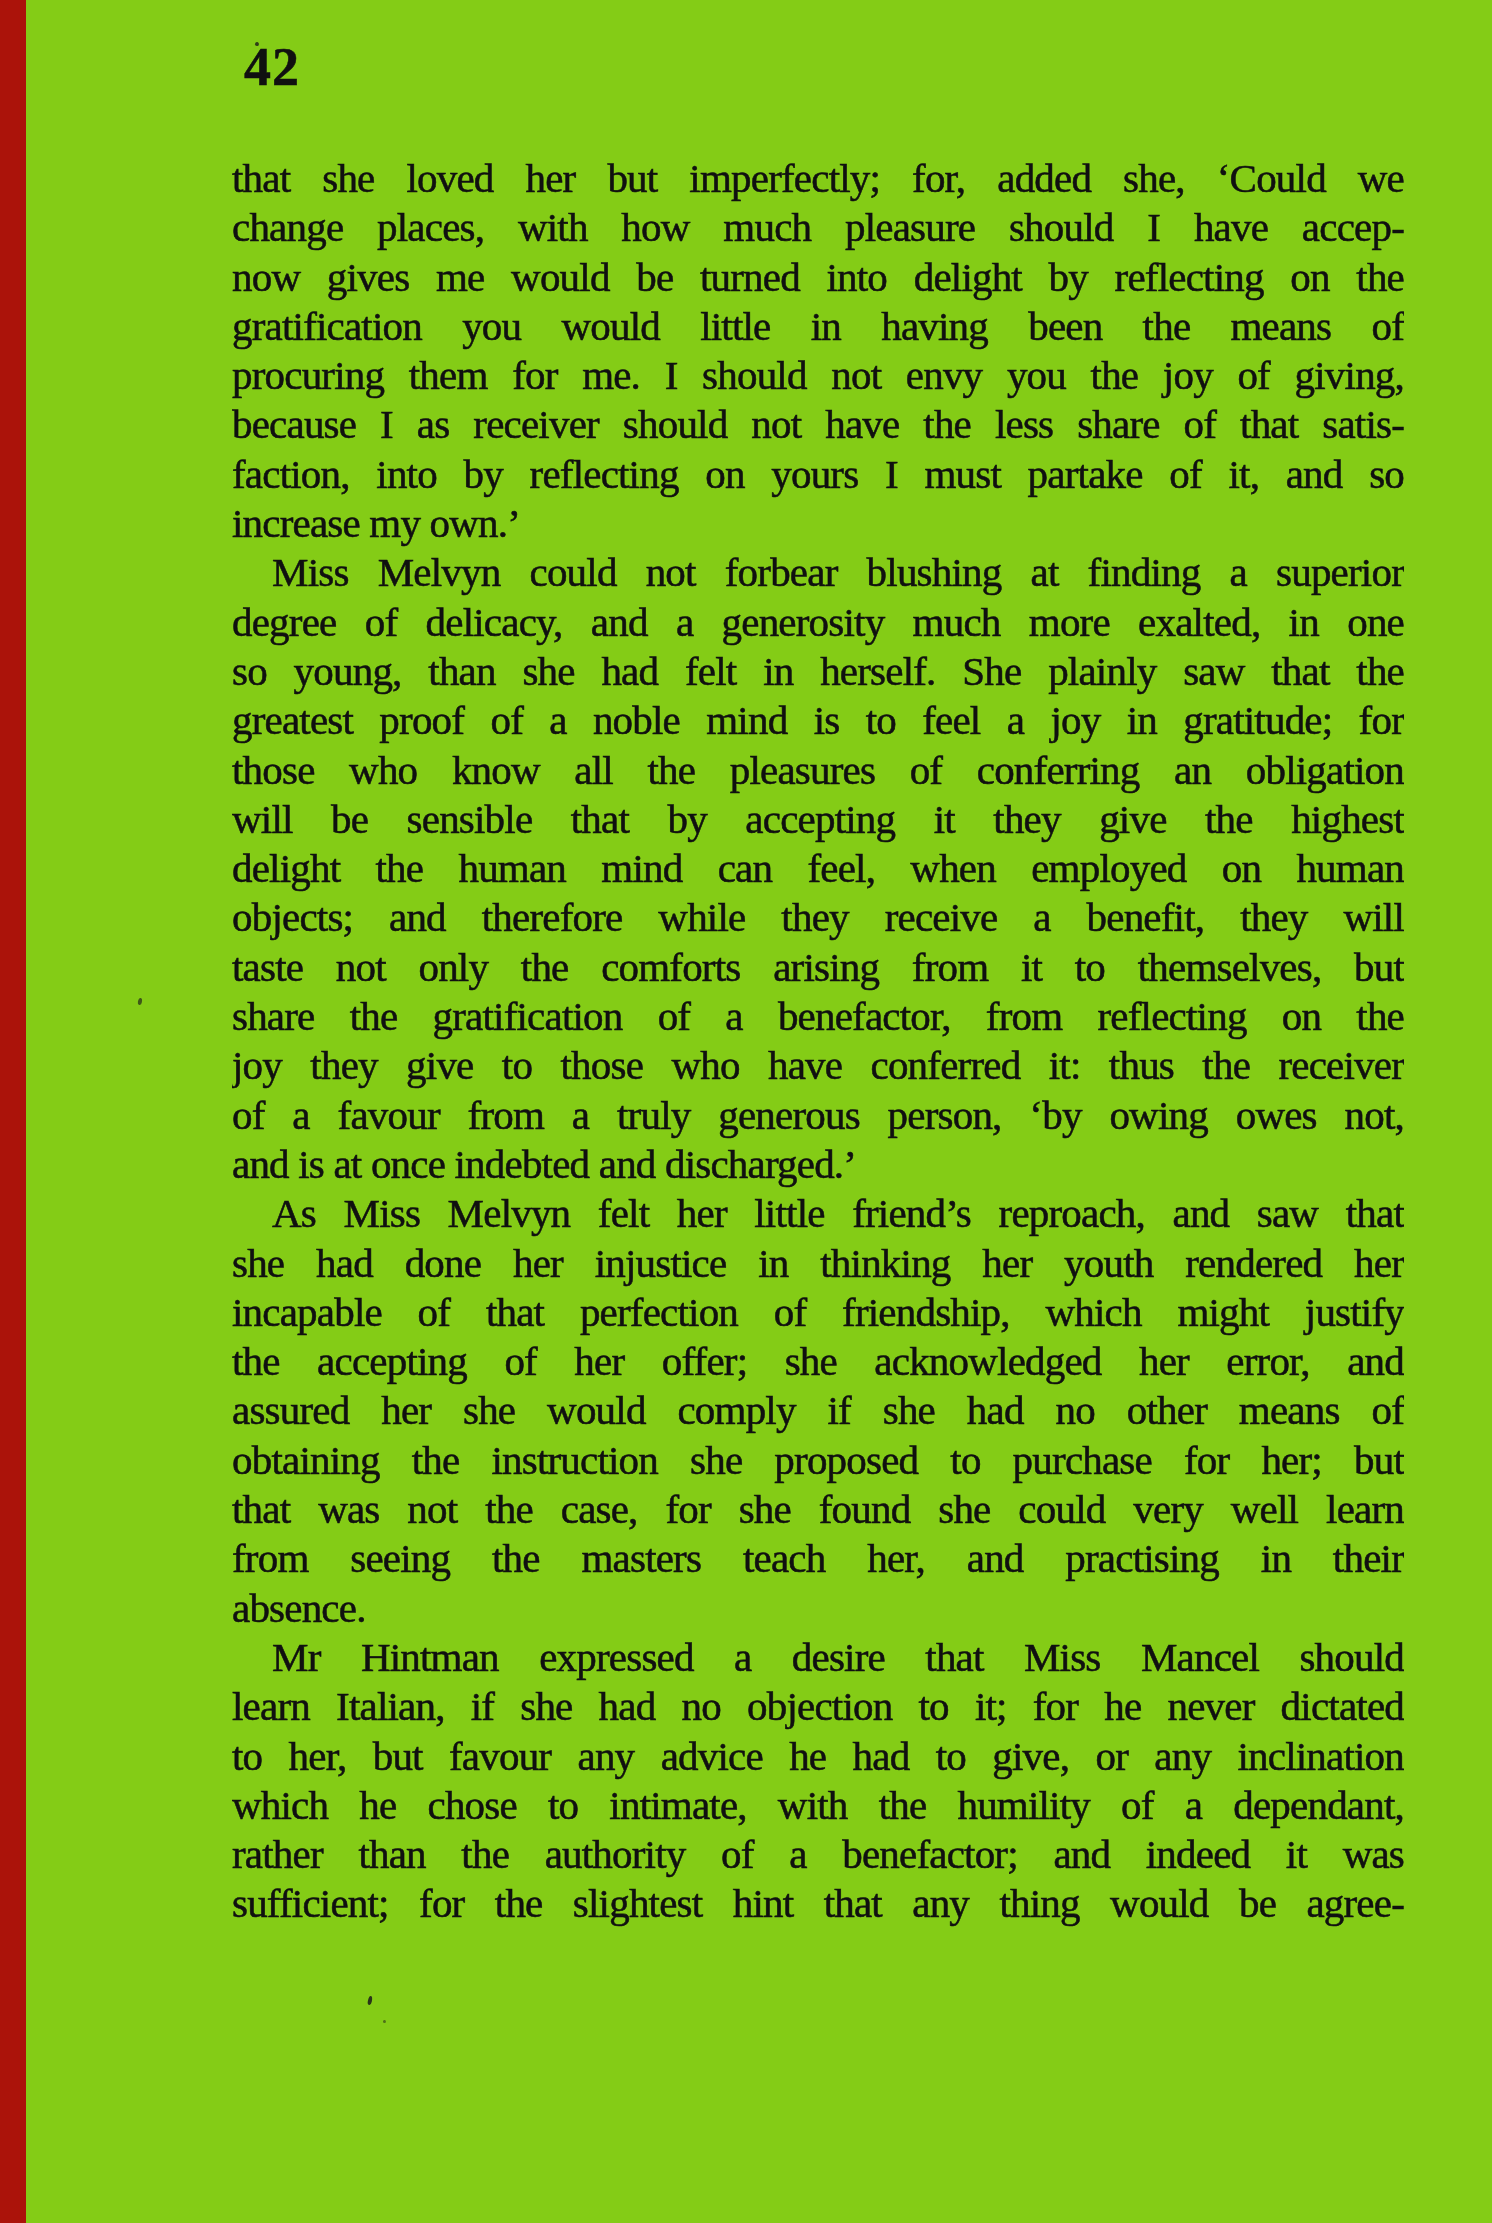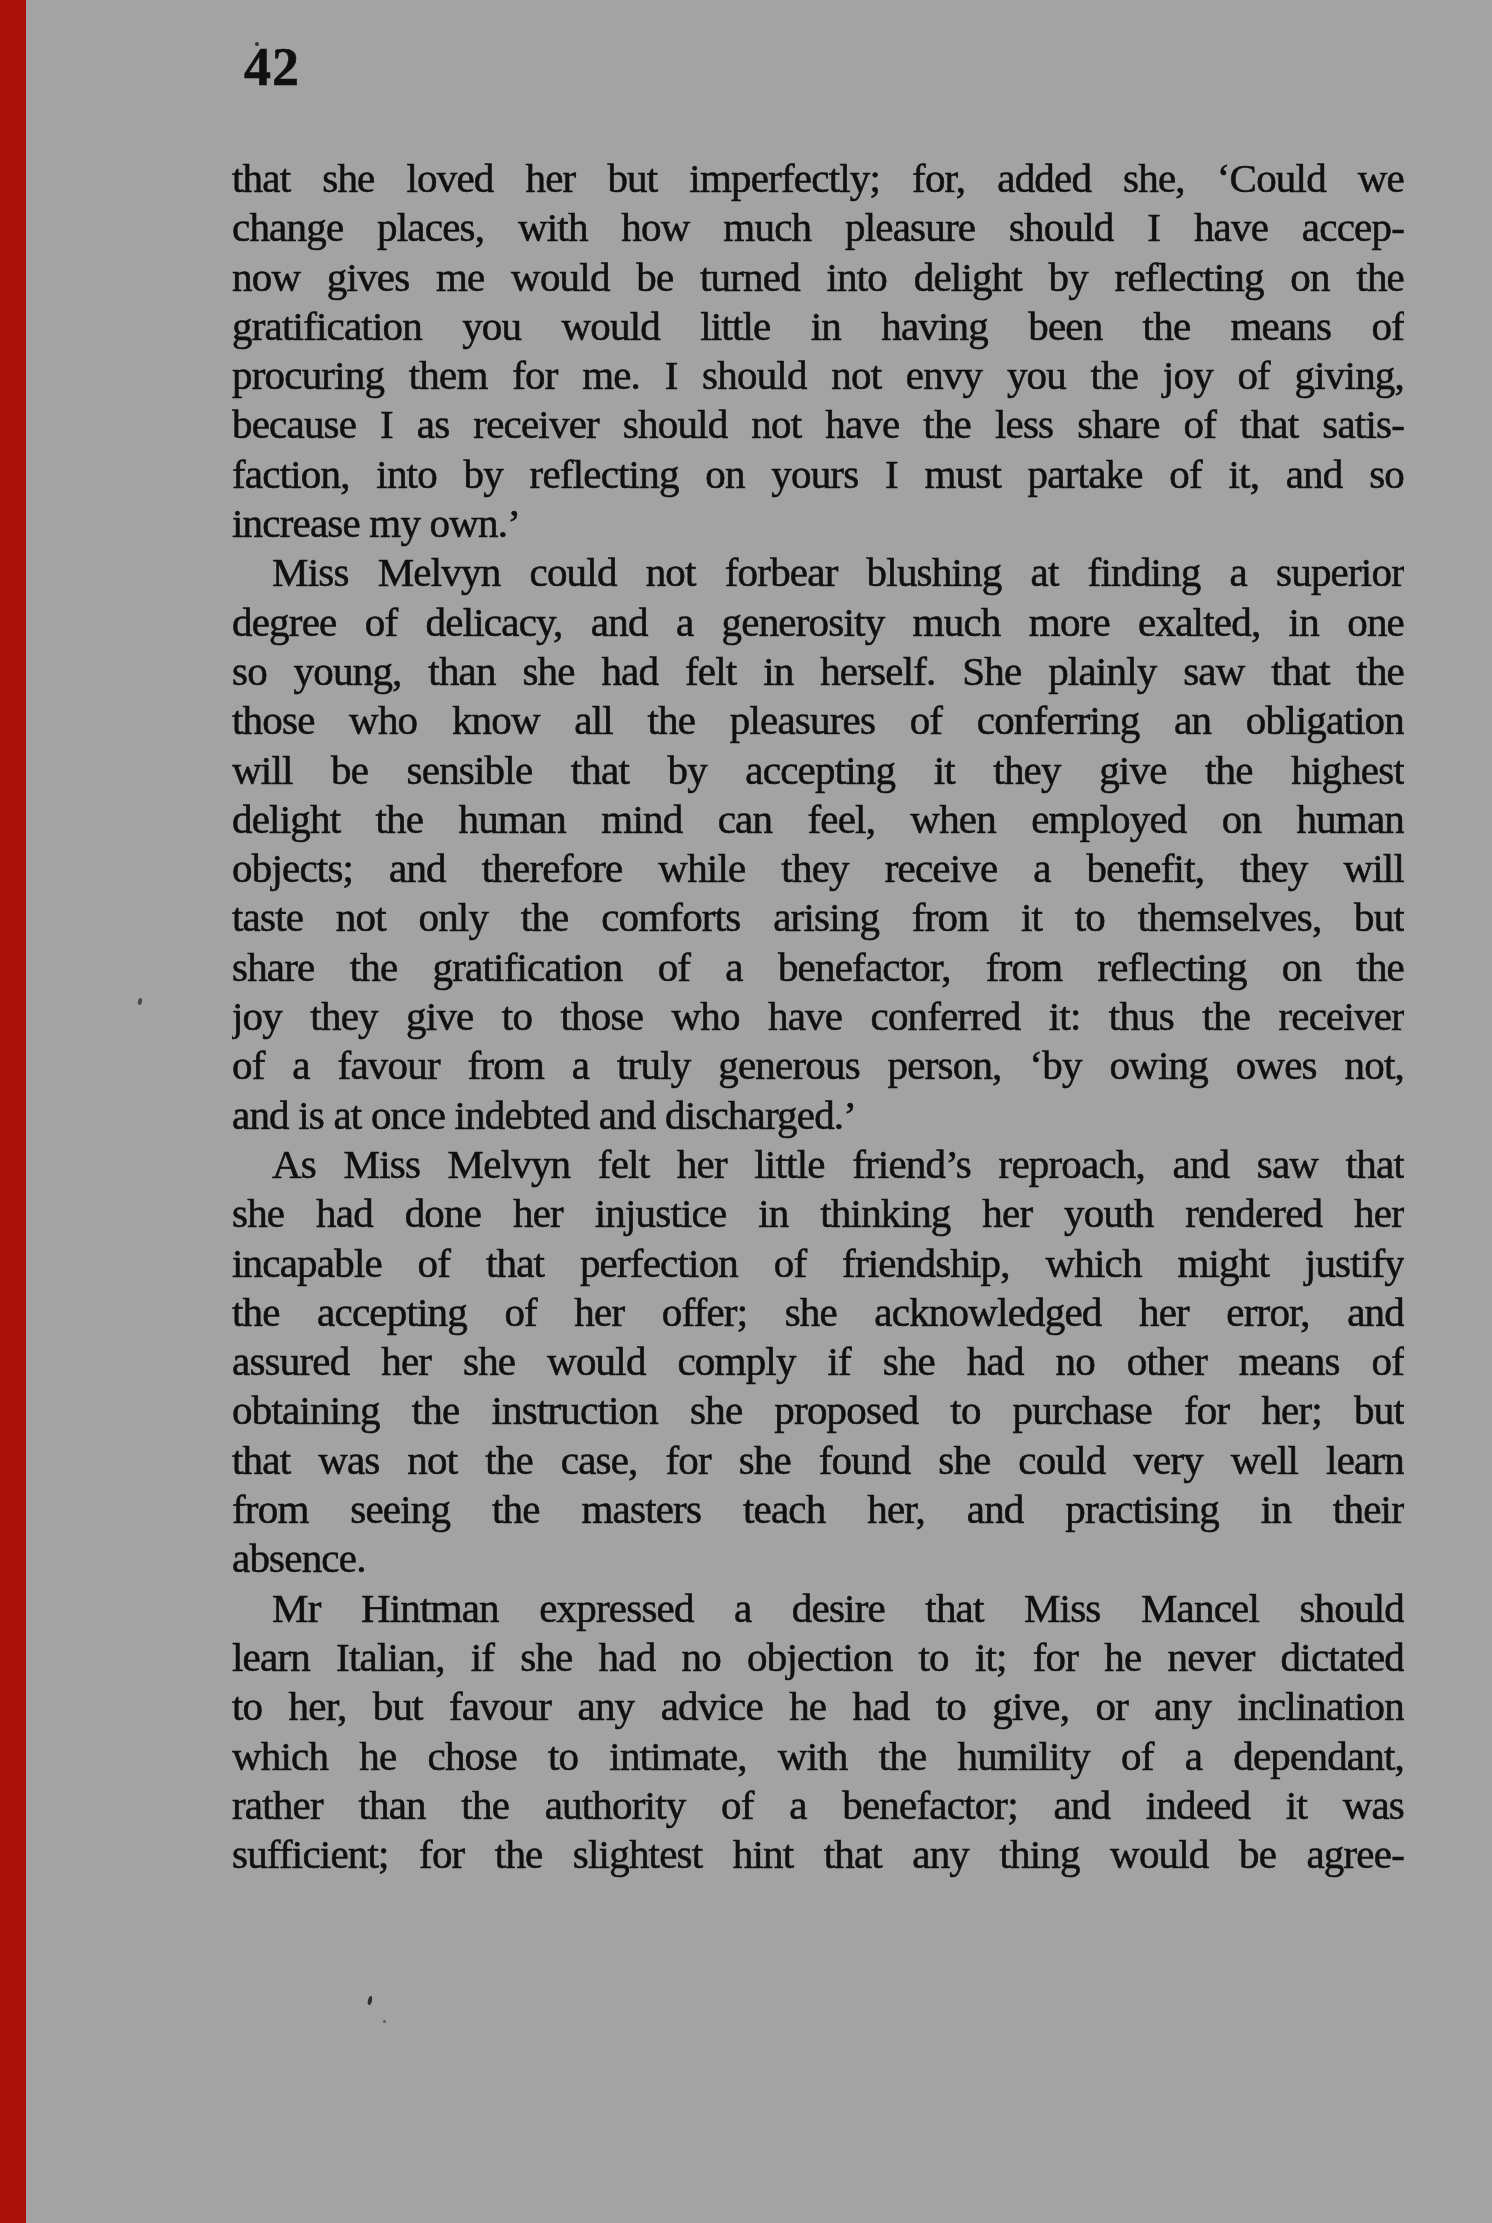--- a/index.html
+++ b/index.html
@@ -11,21 +11,21 @@
     position: relative;
     width: 1492px;
     height: 2223px;
     overflow: hidden;
     font-family: "Liberation Serif", "DejaVu Serif", serif;
     color: #101010;
   }
   .scan-page {
     position: absolute;
     inset: 0;
-    background: #a3a3a3;
+    background: #84cc16;
     font-family: Liberation Serif, serif;
   }
   .spine-strip {
     position: absolute;
     left: 0;
     top: 0;
     width: 26px;
     height: 100%;
   }
   .page-number {
@@ -81,20 +81,21 @@
       <div class="line">change places, with how much pleasure should I have accep-</div>
       <div class="line">now gives me would be turned into delight by reflecting on the</div>
       <div class="line">gratification you would little in having been the means of</div>
       <div class="line">procuring them for me. I should not envy you the joy of giving,</div>
       <div class="line">because I as receiver should not have the less share of that satis-</div>
       <div class="line">faction, into by reflecting on yours I must partake of it, and so</div>
       <div class="line no-just-last">increase my own.’</div>
       <div class="line indent">Miss Melvyn could not forbear blushing at finding a superior</div>
       <div class="line">degree of delicacy, and a generosity much more exalted, in one</div>
       <div class="line">so young, than she had felt in herself. She plainly saw that the</div>
+      <div class="line">greatest proof of a noble mind is to feel a joy in gratitude; for</div>
       <div class="line">those who know all the pleasures of conferring an obligation</div>
       <div class="line">will be sensible that by accepting it they give the highest</div>
       <div class="line">delight the human mind can feel, when employed on human</div>
       <div class="line">objects; and therefore while they receive a benefit, they will</div>
       <div class="line">taste not only the comforts arising from it to themselves, but</div>
       <div class="line">share the gratification of a benefactor, from reflecting on the</div>
       <div class="line">joy they give to those who have conferred it: thus the receiver</div>
       <div class="line">of a favour from a truly generous person, ‘by owing owes not,</div>
       <div class="line no-just-last">and is at once indebted and discharged.’</div>
       <div class="line indent">As Miss Melvyn felt her little friend’s reproach, and saw that</div>

